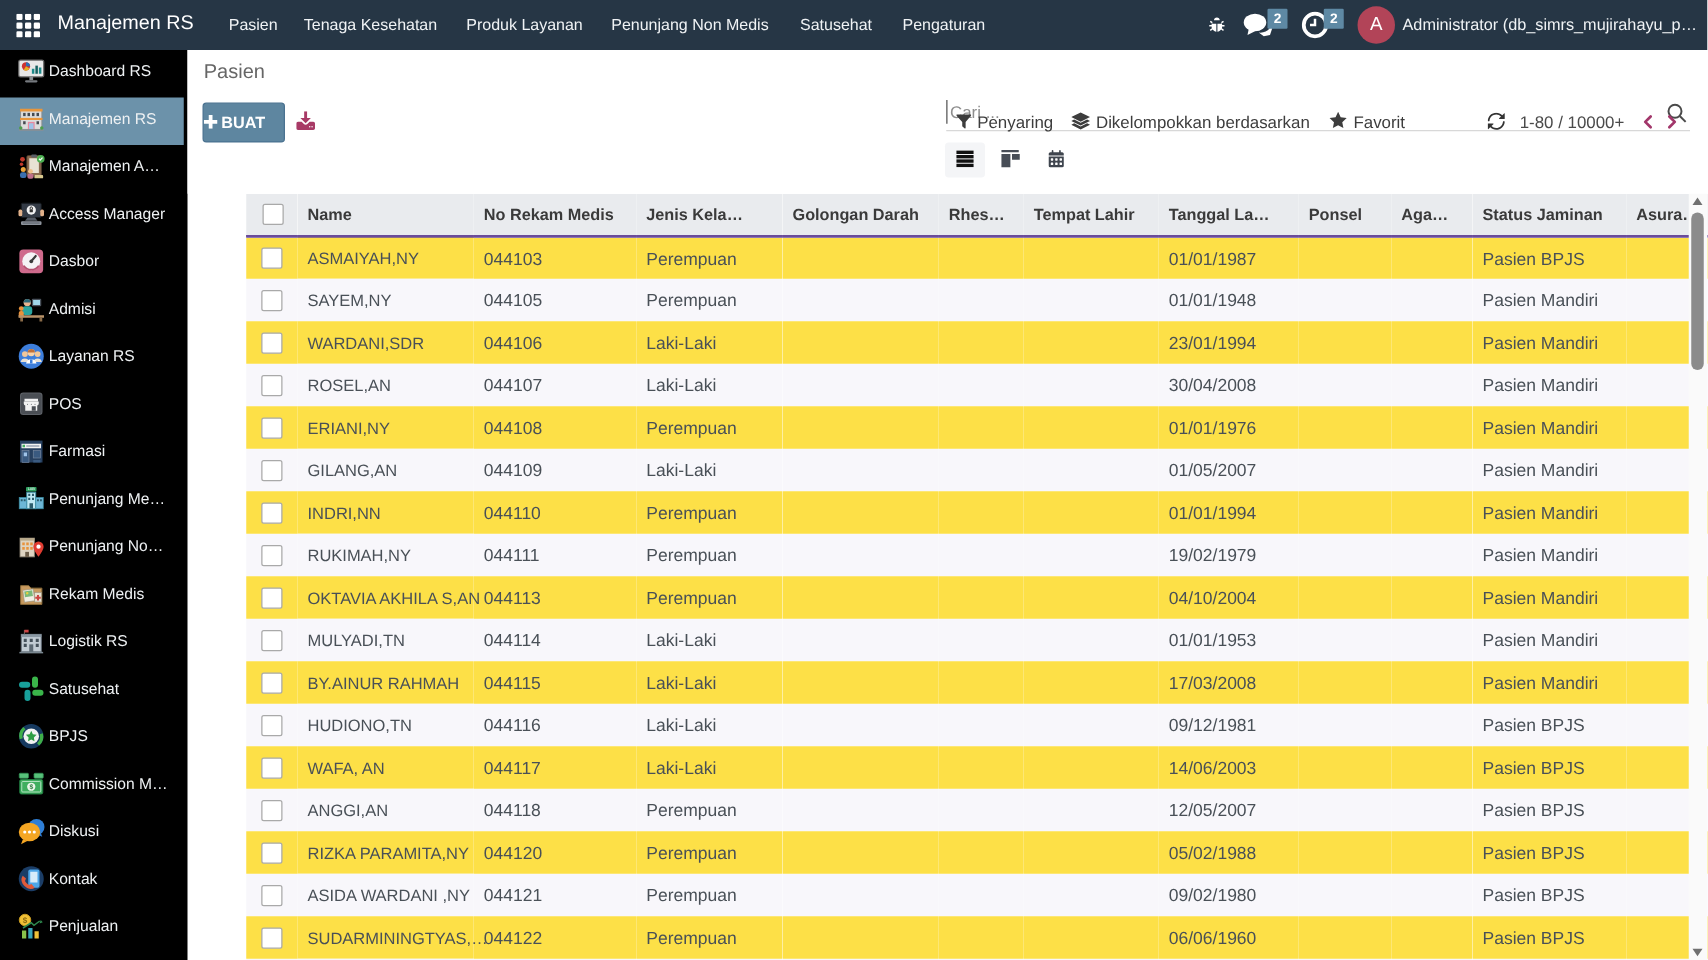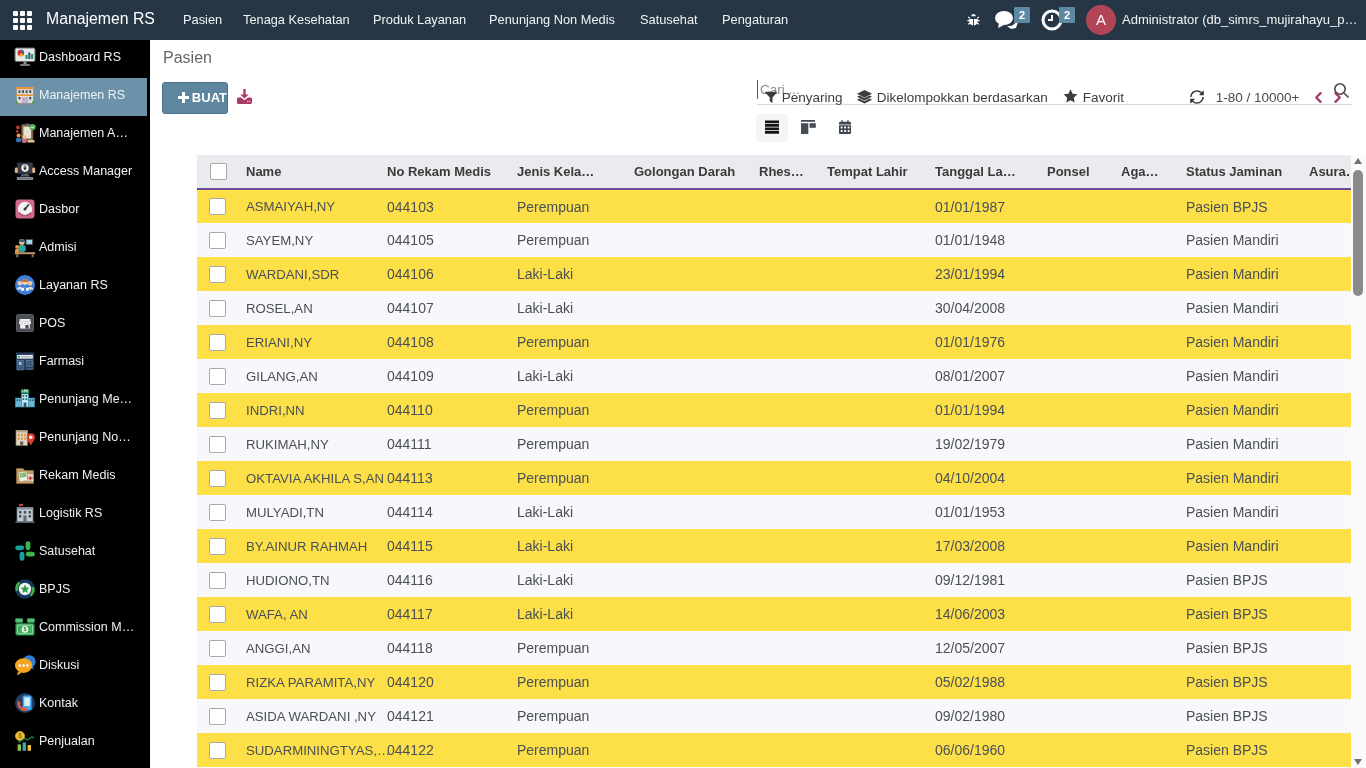--- a/index.html
+++ b/index.html
@@ -22,21 +22,21 @@
 .sitem .lb { position:absolute; left:39px; top:0; height:34px; line-height:34px; white-space:nowrap; }
 .sitem.active { background:#6c92aa; width:147px; }
 
 
 #cp { position:absolute; left:150px; top:40px; width:1216px; height:115px; background:#fff; }
 .bcrumb { position:absolute; left:13px; top:9px; font-size:16px; color:#666; }
 .search { position:absolute; left:607px; top:0px; width:595px; height:31px; border-bottom:1px solid #d8d8d8;margin-top:34px; }
 .search .ph { position:absolute; left:3px; top:8px; font-size:13.5px; color:#8e8e8e; }
 .search .caret { position:absolute; left:0px; top:6px; width:1px; height:19px; background:#555; }
 .search svg { position:absolute; right:2px; top:8px; }
-.btn-buat { position:absolute; left:12px; top:42px; width:66px; height:32px; background:#5e86a0; border:1px solid #4a7290; border-radius:3px; color:#fff; font-size:13px; font-weight:bold; text-align:right; line-height:30px; }
+.btn-buat { position:absolute; left:12px; top:42px; width:66px; height:32px; background:#5e86a0; border:1px solid #4a7290; border-radius:3px; color:#fff; font-size:13px; font-weight:bold; text-align:left; line-height:30px; }
 .dl { position:absolute; left:87px; top:49px; }
 .fitem { position:absolute; top:42px; height:32px; line-height:32px; font-size:13.5px; font-weight:500; color:#3d3d3d; white-space:nowrap; }
 .fitem svg { vertical-align:-2px; margin-right:1px; }
 .pager { position:absolute; top:42px; height:32px; line-height:32px; font-size:13.5px; color:#4a4a4a; }
 .vsw { position:absolute; top:74px; height:28px; }
 .vbtn { display:inline-block; width:32px; height:28px; text-align:center; padding-top:6px; border-radius:3px; vertical-align:top; }
 .vbtn.active { background:#f4f5f7; }
 
 
 #list { position:absolute; left:150px; top:155px; width:1201px; height:613px;padding-left:47px; }
@@ -550,21 +550,21 @@
           <tr class="even">
             <td>
               <div class="cb"></div>
             </td>
             <td style="overflow:visible;font-size:13.2px">GILANG,AN</td>
             <td>044109</td>
             <td>Laki-Laki</td>
             <td></td>
             <td></td>
             <td></td>
-            <td>08/01/2007</td>
+            <td>01/05/2007</td>
             <td></td>
             <td></td>
             <td>Pasien Mandiri</td>
             <td></td>
           </tr>
           <tr class="odd">
             <td>
               <div class="cb"></div>
             </td>
             <td style="overflow:visible;font-size:13.2px">INDRI,NN</td>

